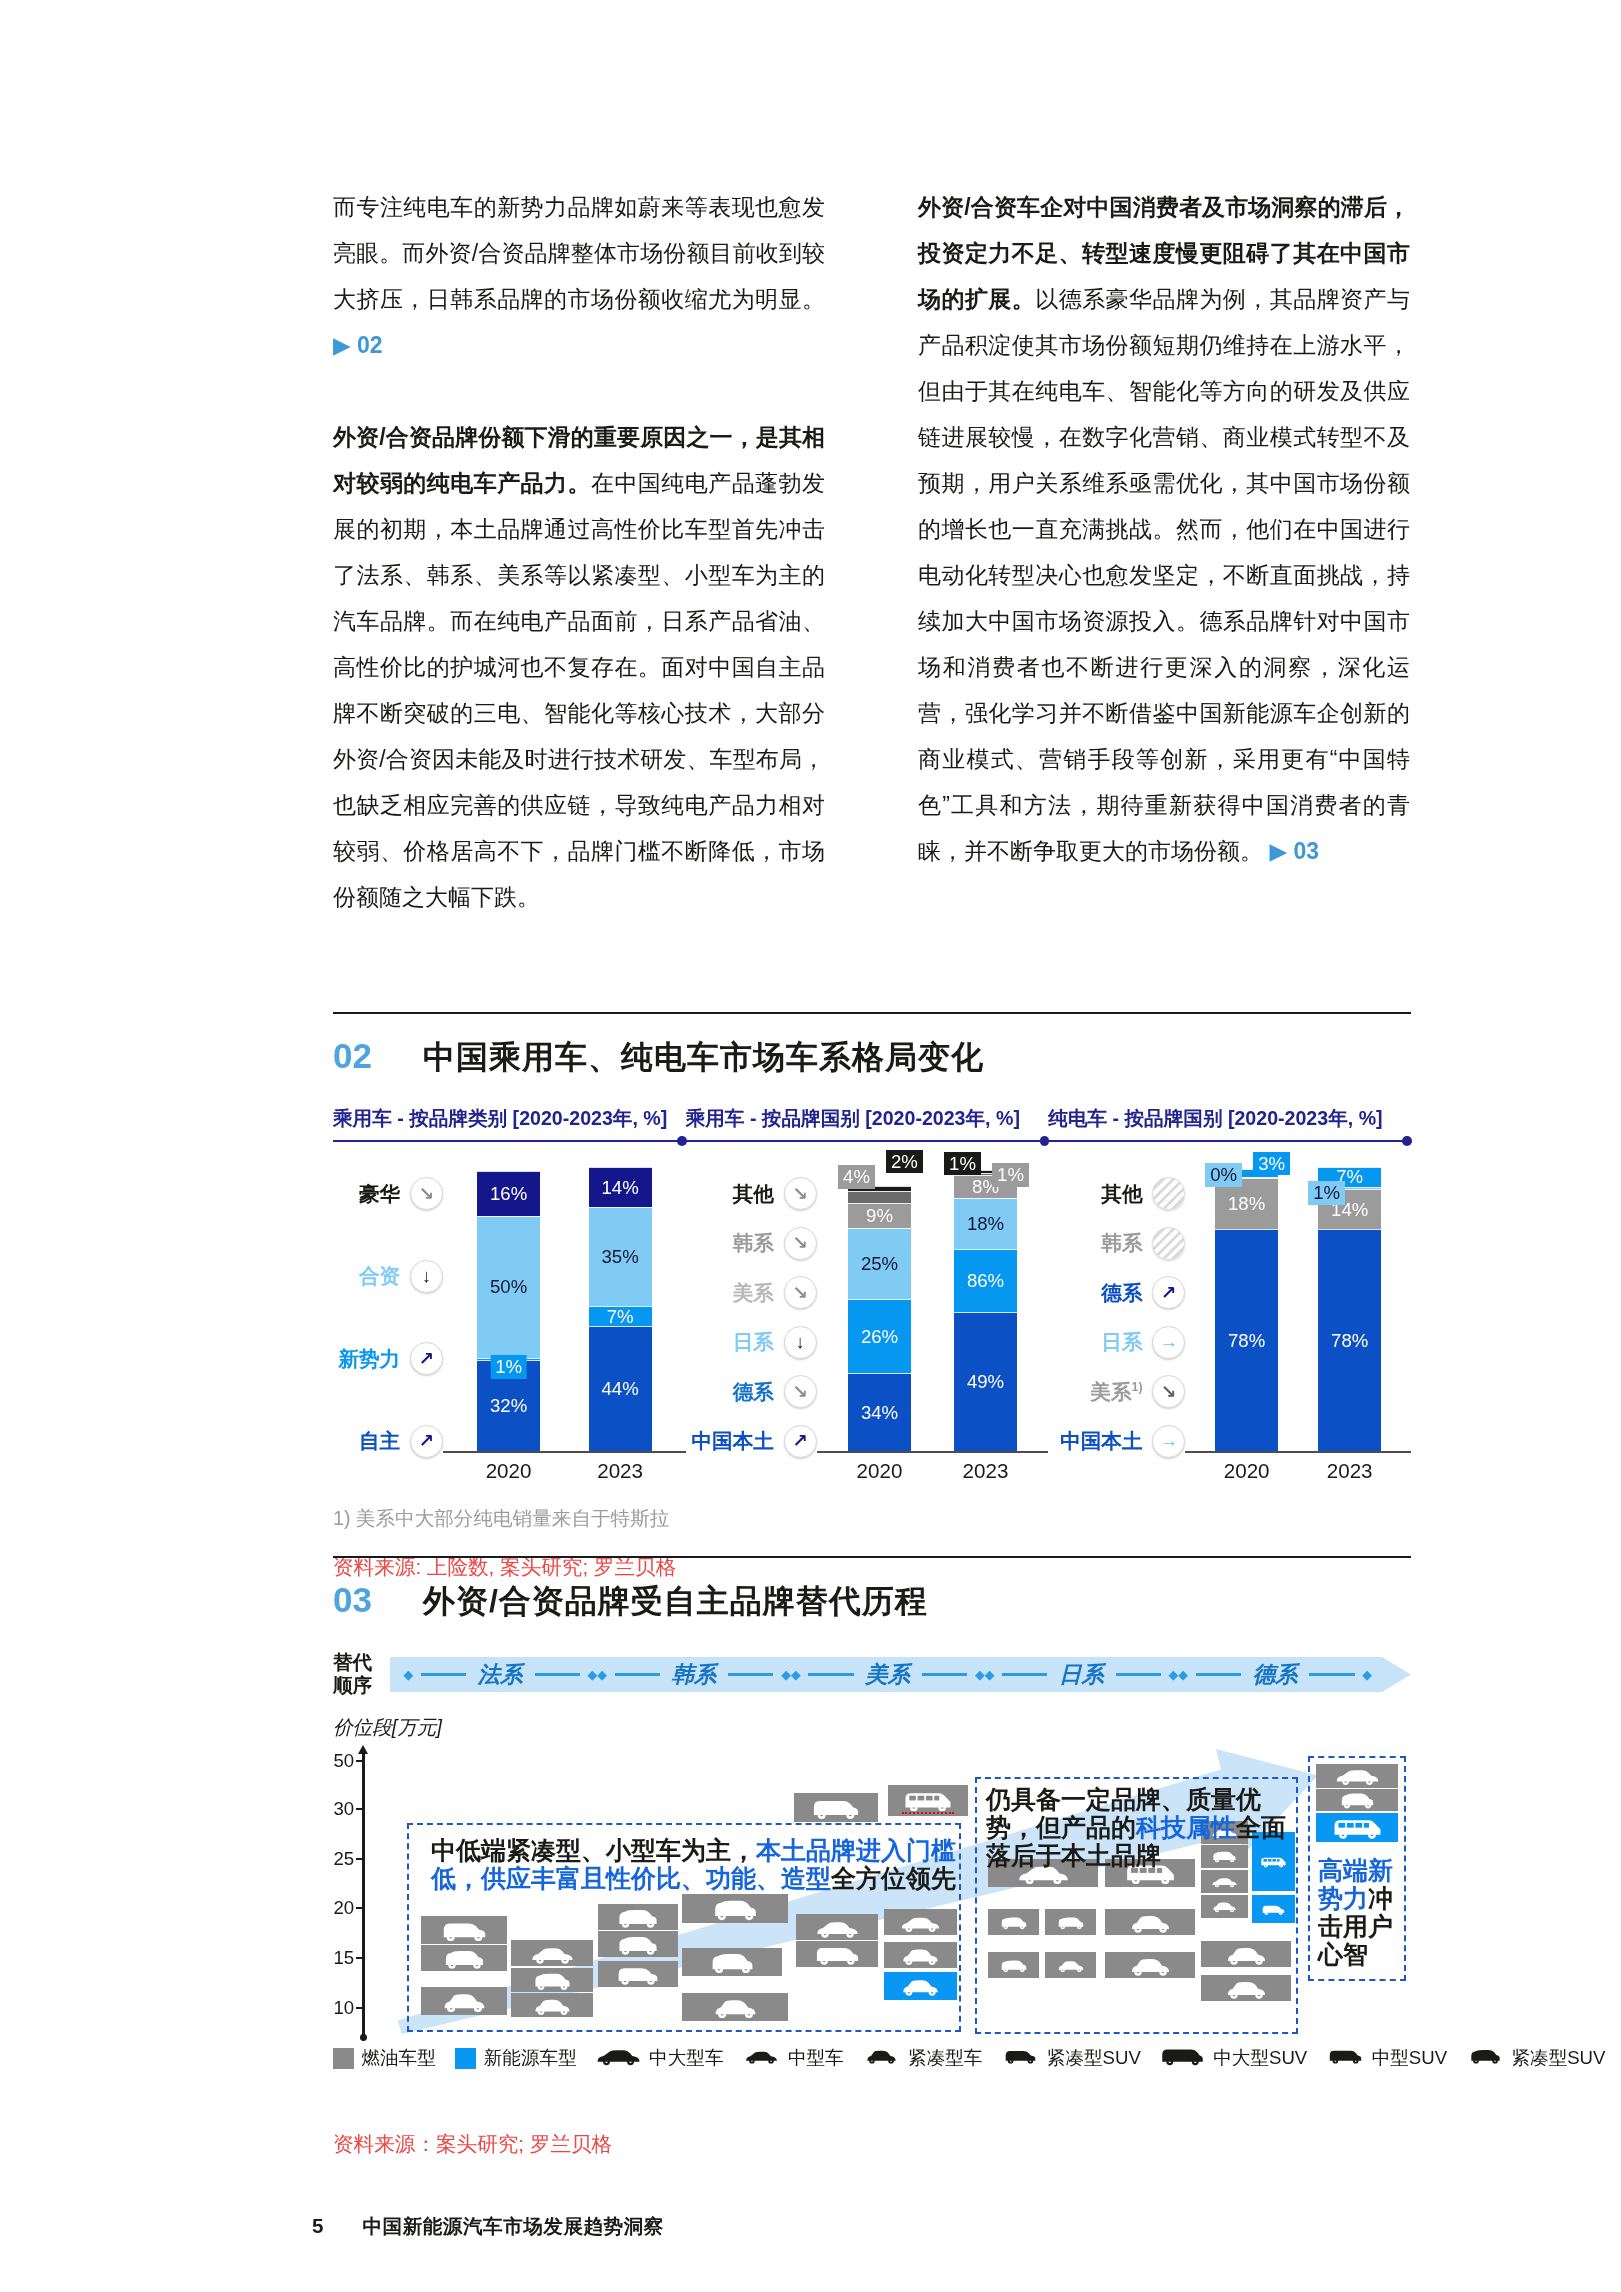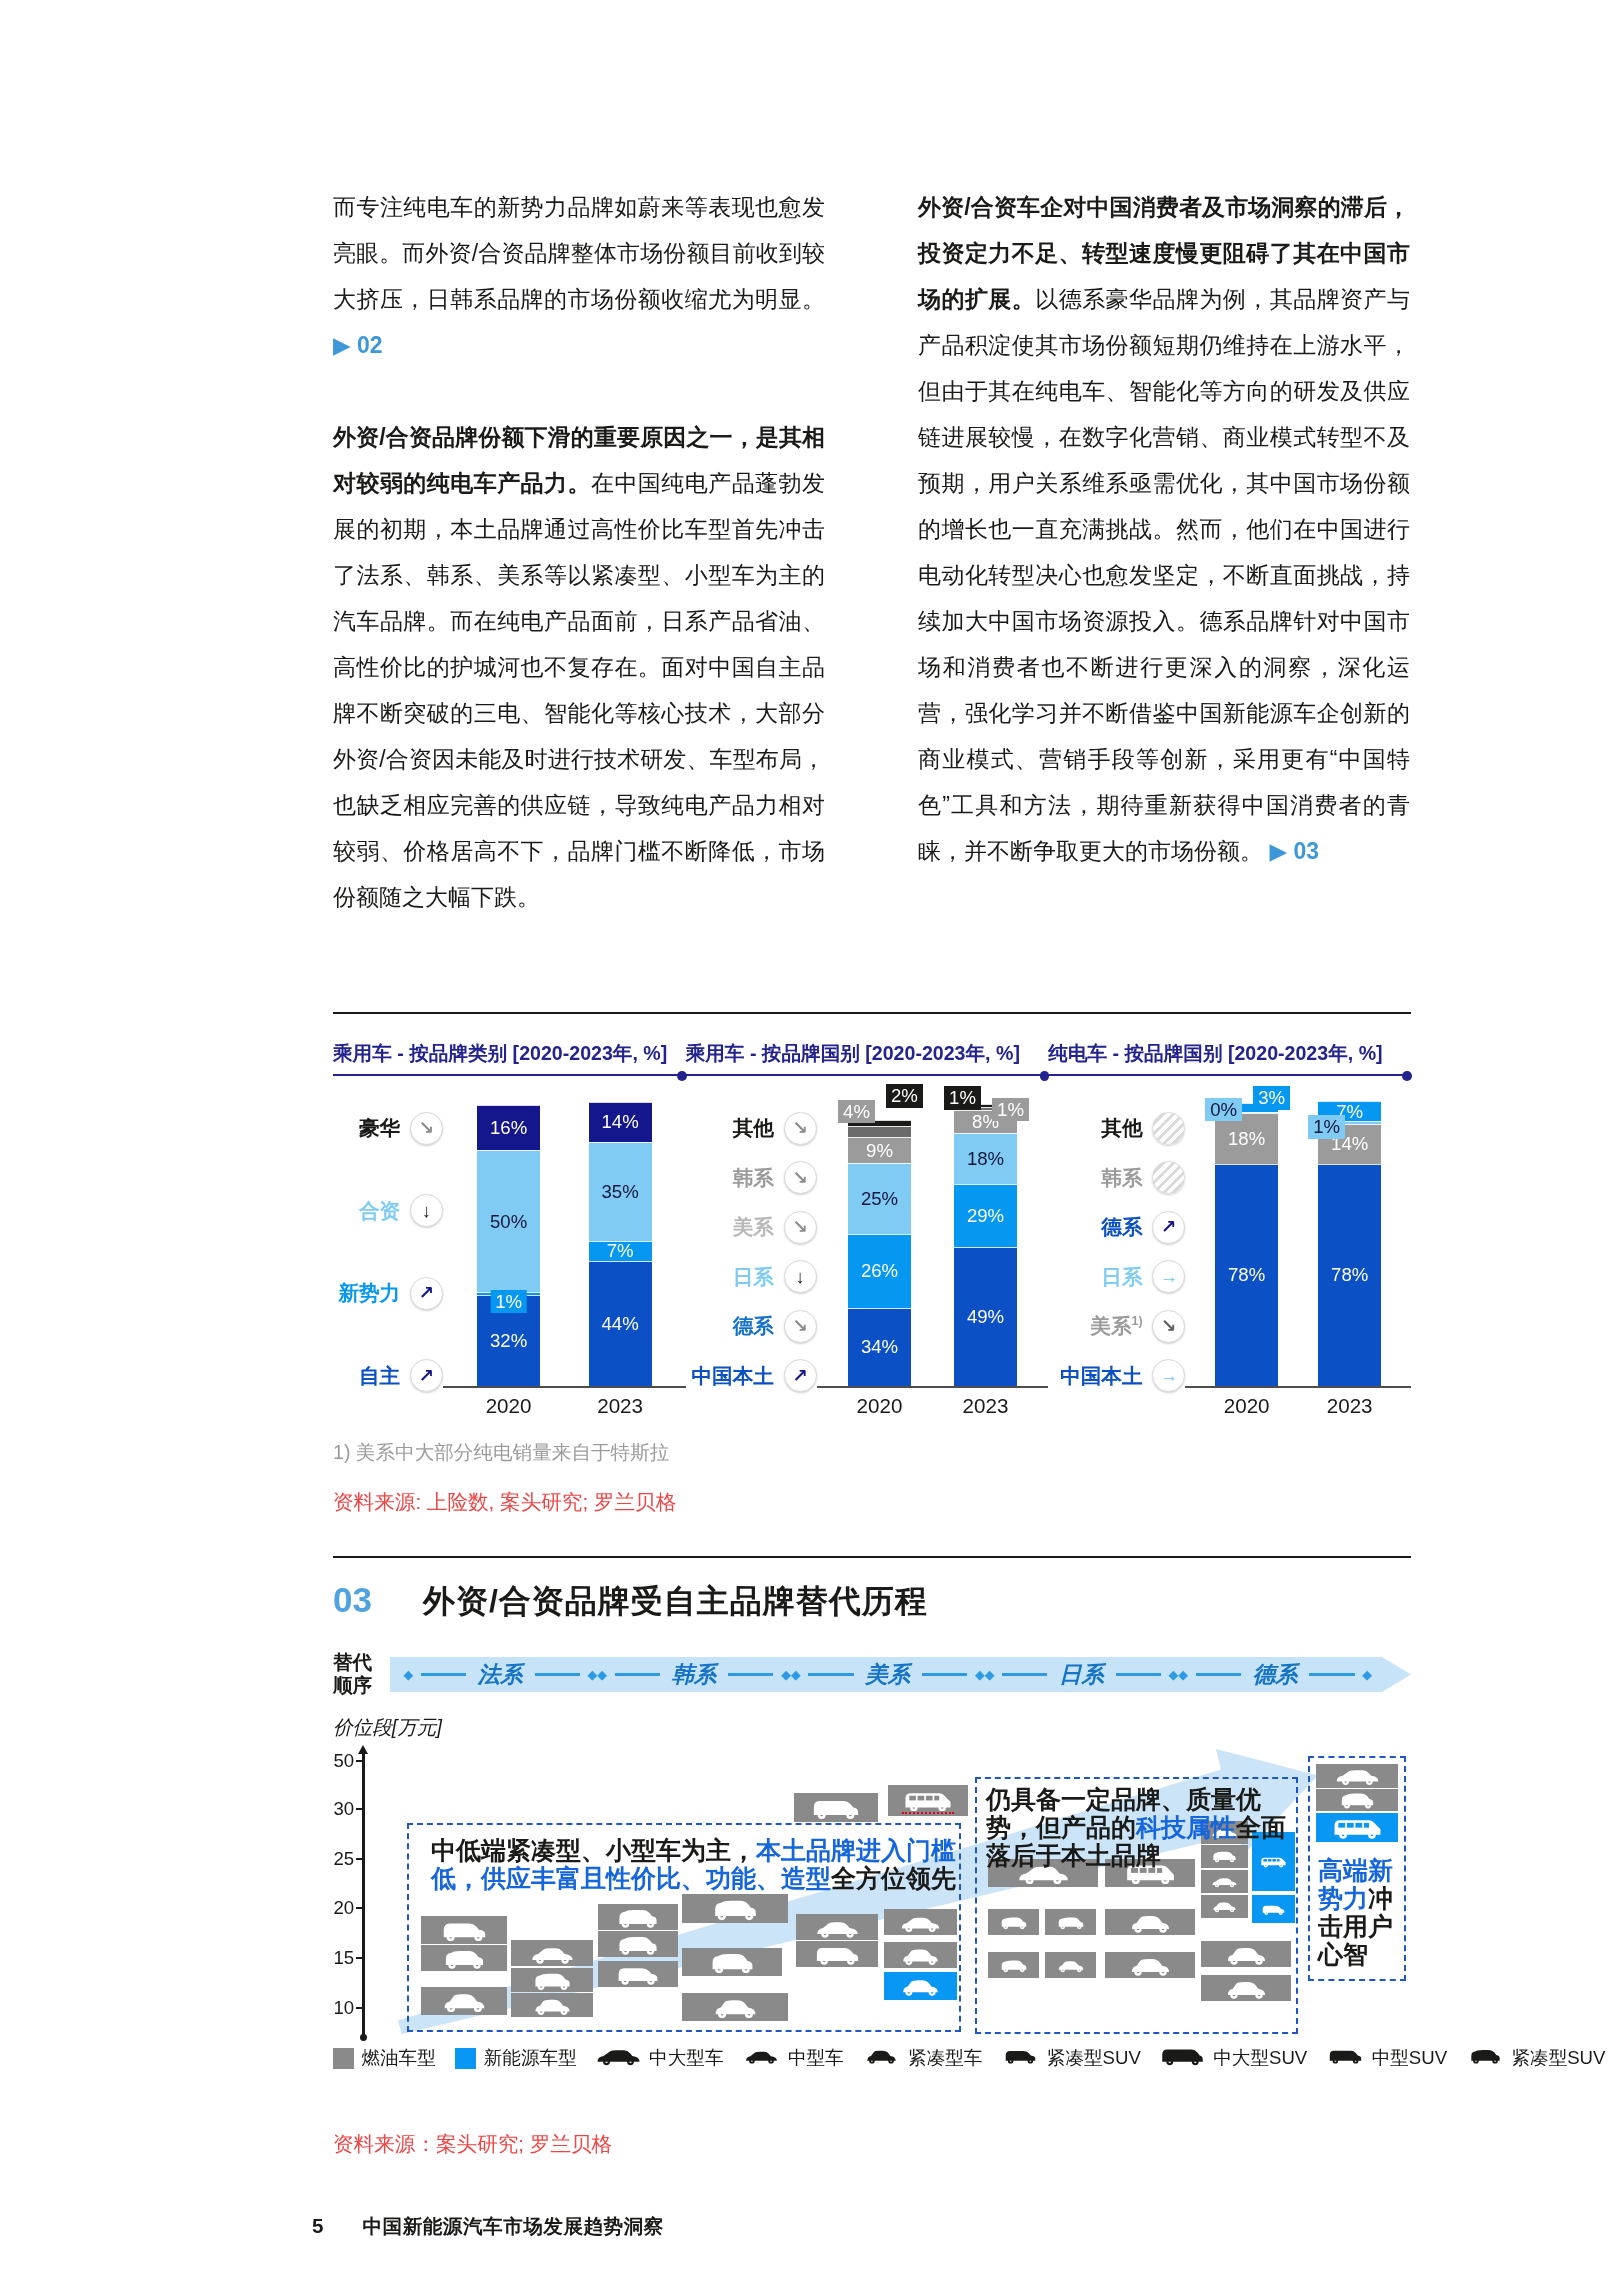--- a/index.html
+++ b/index.html
@@ -82,20 +82,24 @@
       <p><span>而专注纯电车的新势力品牌如蔚来等表现也愈发亮眼。而外资/合资品牌整体市场份额目前收到较大挤压，日韩系品牌的市场份额收缩尤为明显。</span><span class="marker">▶ 02</span></p>
       <p><span class="b">外资/合资品牌份额下滑的重要原因之一，是其相对较弱的纯电车产品力。</span><span>在中国纯电产品蓬勃发展的初期，本土品牌通过高性价比车型首先冲击了法系、韩系、美系等以紧凑型、小型车为主的汽车品牌。而在纯电产品面前，日系产品省油、高性价比的护城河也不复存在。面对中国自主品牌不断突破的三电、智能化等核心技术，大部分外资/合资因未能及时进行技术研发、车型布局，也缺乏相应完善的供应链，导致纯电产品力相对较弱、价格居高不下，品牌门槛不断降低，市场份额随之大幅下跌。</span></p>
     </div>
     <div class="col">
       <p><span class="b">外资/合资车企对中国消费者及市场洞察的滞后，投资定力不足、转型速度慢更阻碍了其在中国市场的扩展。</span><span>以德系豪华品牌为例，其品牌资产与产品积淀使其市场份额短期仍维持在上游水平，但由于其在纯电车、智能化等方向的研发及供应链进展较慢，在数字化营销、商业模式转型不及预期，用户关系维系亟需优化，其中国市场份额的增长也一直充满挑战。然而，他们在中国进行电动化转型决心也愈发坚定，不断直面挑战，持续加大中国市场资源投入。德系品牌针对中国市场和消费者也不断进行更深入的洞察，深化运营，强化学习并不断借鉴中国新能源车企创新的商业模式、营销手段等创新，采用更有“中国特色”工具和方法，期待重新获得中国消费者的青睐，并不断争取更大的市场份额。</span> <span class="marker">▶ 03</span></p>
     </div>
   </div>
 
   <div class="sec" style="top:1012px;">
     <div class="rule"></div>
+    <div class="sec-head">
+      <span class="sec-num">02</span>
+      <span class="sec-title">中国乘用车、纯电车市场车系格局变化</span>
+    </div>
     <div class="charts-row" id="charts02">
         <div class="panel" style="width: 353px;">
           <div class="panel-title"><span>乘用车 - 按品牌类别 </span><span>[2020-2023年, %]</span></div>
           <div class="panel-body">
             <div class="legend-col" style="width: 110px;">
               <div class="leg-item">
                 <span style="color: rgb(26, 26, 24);">豪华</span>
                 <span class="leg-circle" style="color: rgb(140, 140, 140);">↘</span>
               </div>
               <div class="leg-item">
@@ -170,21 +174,21 @@
                   <div class="seg" style="height: 74px; background: rgb(6, 151, 240); color: rgb(255, 255, 255);">26%</div>
                   <div class="seg" style="height: 71px; background: rgb(127, 203, 244); color: rgb(22, 22, 60);">25%</div>
                   <div class="seg" style="height: 25.6px; background: rgb(156, 155, 155); color: rgb(255, 255, 255);">9%</div>
                   <div class="seg" style="height: 11.4px; background: rgb(108, 107, 107);"></div>
                   <div class="seg" style="height: 5.7px; background: rgb(26, 26, 24);"></div>
                   <div class="chip" style="background: rgb(156, 155, 155); color: rgb(255, 255, 255); top: 0px; left: -9.8px;">4%</div>
                   <div class="chip" style="background: rgb(26, 26, 24); color: rgb(255, 255, 255); top: -15.7px; right: -11.8px;">2%</div>
                 </div>
                 <div class="bar-box">
                   <div class="seg" style="height: 139px; background: rgb(11, 80, 196); color: rgb(255, 255, 255);">49%</div>
-                  <div class="seg" style="height: 63px; background: rgb(6, 151, 240); color: rgb(255, 255, 255);">29%</div>
+                  <div class="seg" style="height: 63px; background: rgb(6, 151, 240); color: rgb(255, 255, 255);">86%</div>
                   <div class="seg" style="height: 51px; background: rgb(127, 203, 244); color: rgb(22, 22, 60);">18%</div>
                   <div class="seg" style="height: 23px; background: rgb(156, 155, 155); color: rgb(255, 255, 255);">8%</div>
                   <div class="seg" style="height: 2.8px; background: rgb(108, 107, 107);"></div>
                   <div class="seg" style="height: 2.8px; background: rgb(26, 26, 24);"></div>
                   <div class="chip" style="background: rgb(26, 26, 24); color: rgb(255, 255, 255); top: -13.7px; left: -9.8px;">1%</div>
                   <div class="chip" style="background: rgb(156, 155, 155); color: rgb(255, 255, 255); top: -2px; right: -11.8px;">1%</div>
                 </div>
               </div>
               <div class="years-row">
                 <span>2020</span>

